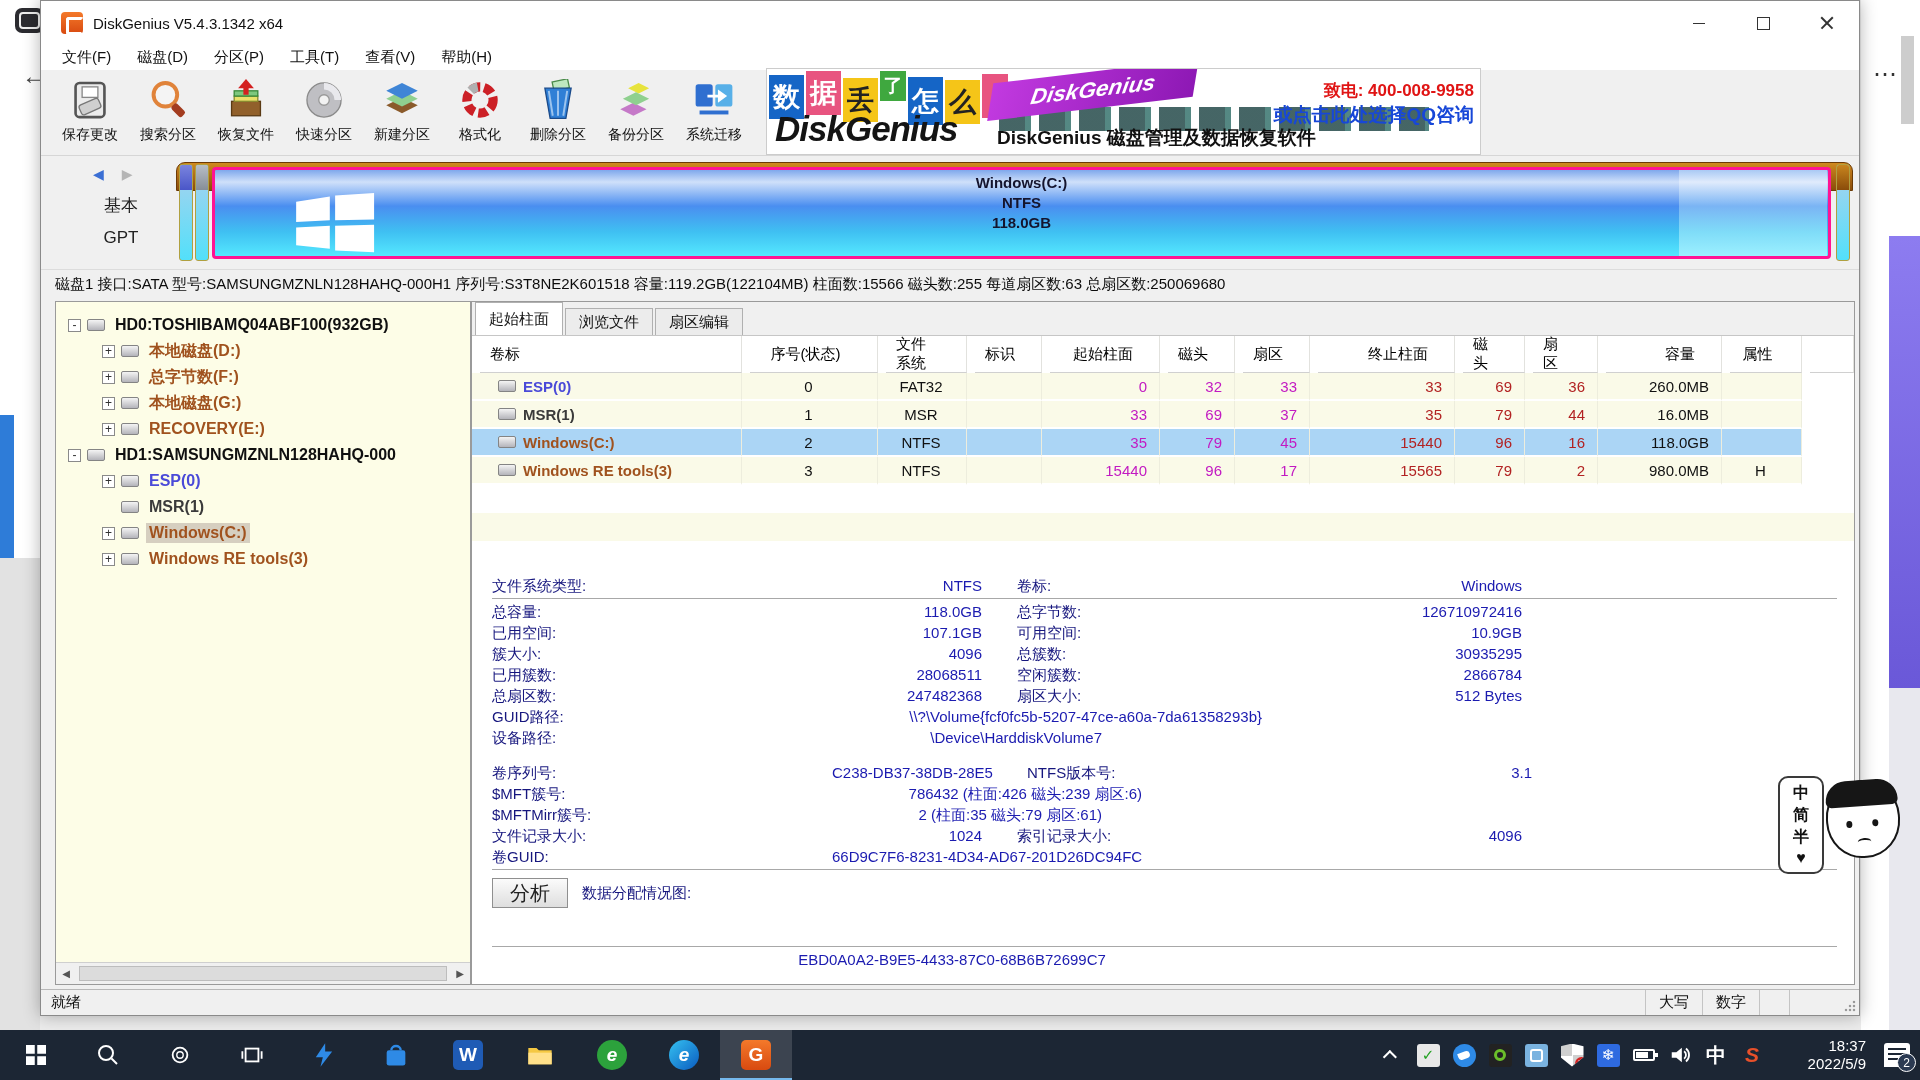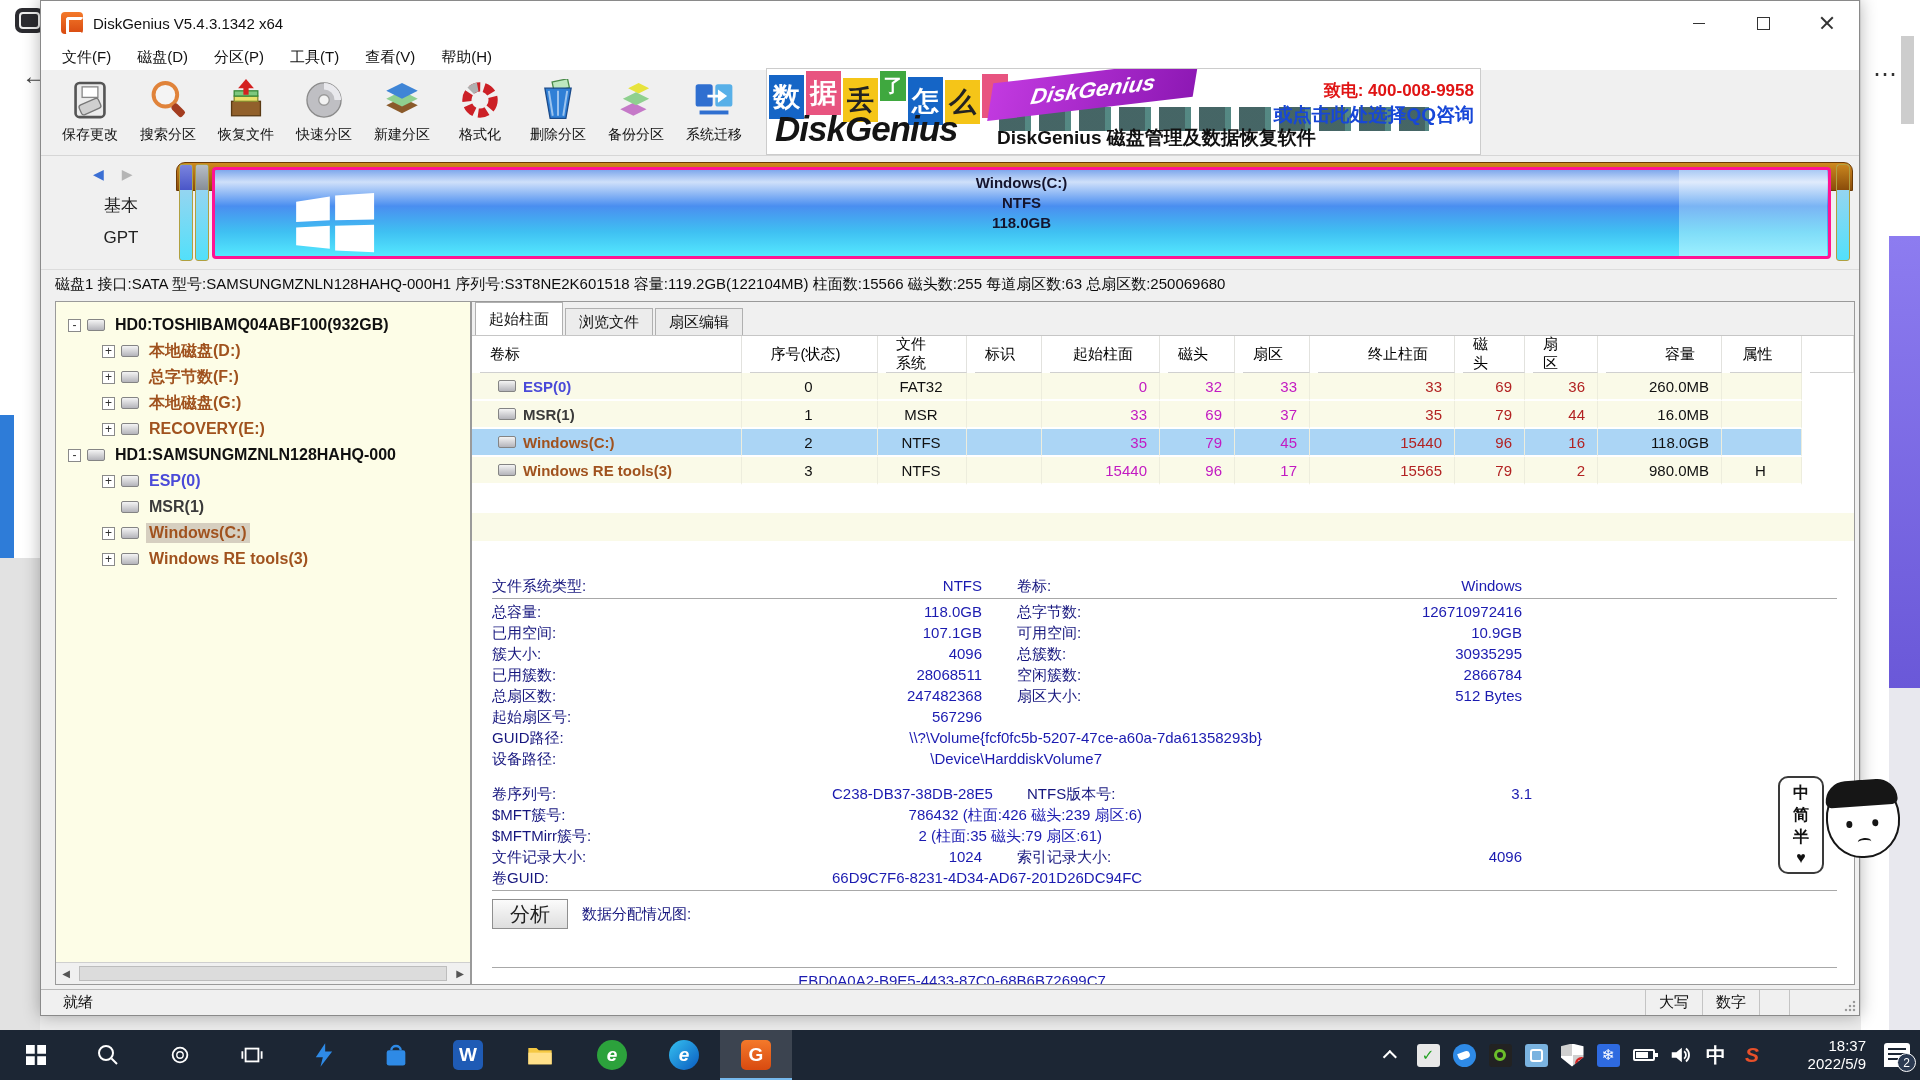--- a/index.html
+++ b/index.html
@@ -134,21 +134,21 @@
   .analyze { margin-top:8px; display:flex; align-items:center; }
   .abtn { width:76px; height:30px; background:linear-gradient(#fbfbfb,#dedede); border:1px solid #8f8f8f;
           font-size:20px; color:#222; display:flex; align-items:center; justify-content:center; margin-right:14px; }
   .alabel { color:#16167e; font-size:15px; }
   .fspacer { height:36px; }
   .cliprow { height:26px; overflow:hidden; }
   .cliprow .dv { width:920px; text-align:center; }
 
   .statusbar { position:absolute; left:0; right:0; bottom:0; height:26px; background:#f0f0f0; border-top:1px solid #b8b8b8;
                display:flex; align-items:stretch; font-size:15px; color:#111; }
-  .sready { flex:1; display:flex; align-items:center; padding-left:22px; }
+  .sready { flex:1; display:flex; align-items:center; padding-left:10px; }
   .scell { width:57px; border-left:1px solid #c4c4c4; display:flex; align-items:center; justify-content:center; }
   .sgap { width:30px; border-left:1px solid #c4c4c4; }
   .sgrip { width:70px; border-left:1px solid #c4c4c4; position:relative; }
   .sgrip::after { content:""; position:absolute; right:3px; bottom:3px; width:12px; height:12px;
      background:radial-gradient(circle at 10px 2px,#9a9a9a 1.4px,transparent 1.6px),
                 radial-gradient(circle at 6px 6px,#9a9a9a 1.4px,transparent 1.6px),
                 radial-gradient(circle at 10px 6px,#9a9a9a 1.4px,transparent 1.6px),
                 radial-gradient(circle at 2px 10px,#9a9a9a 1.4px,transparent 1.6px),
                 radial-gradient(circle at 6px 10px,#9a9a9a 1.4px,transparent 1.6px),
                 radial-gradient(circle at 10px 10px,#9a9a9a 1.4px,transparent 1.6px); }
@@ -647,24 +647,20 @@
               <span class="dl2">空闲簇数:</span>
               <span class="dv2">2866784</span>
             </div>
             <div class="dr">
               <span class="dl">总扇区数:</span>
               <span class="dv">247482368</span>
               <span class="dl2">扇区大小:</span>
               <span class="dv2">512 Bytes</span>
             </div>
             <div class="dr">
-              <span class="dl">起始扇区号:</span>
-              <span class="dv">567296</span>
-            </div>
-            <div class="dr">
               <span class="dl">GUID路径:</span>
               <span class="dv w430">\\?\Volume{fcf0fc5b-5207-47ce-a60a-7da61358293b}</span>
             </div>
             <div class="dr">
               <span class="dl">设备路径:</span>
               <span class="dv w270">\Device\HarddiskVolume7</span>
             </div>
           </div>
         <div class="secgap"></div>
         <div id="dsec2">

